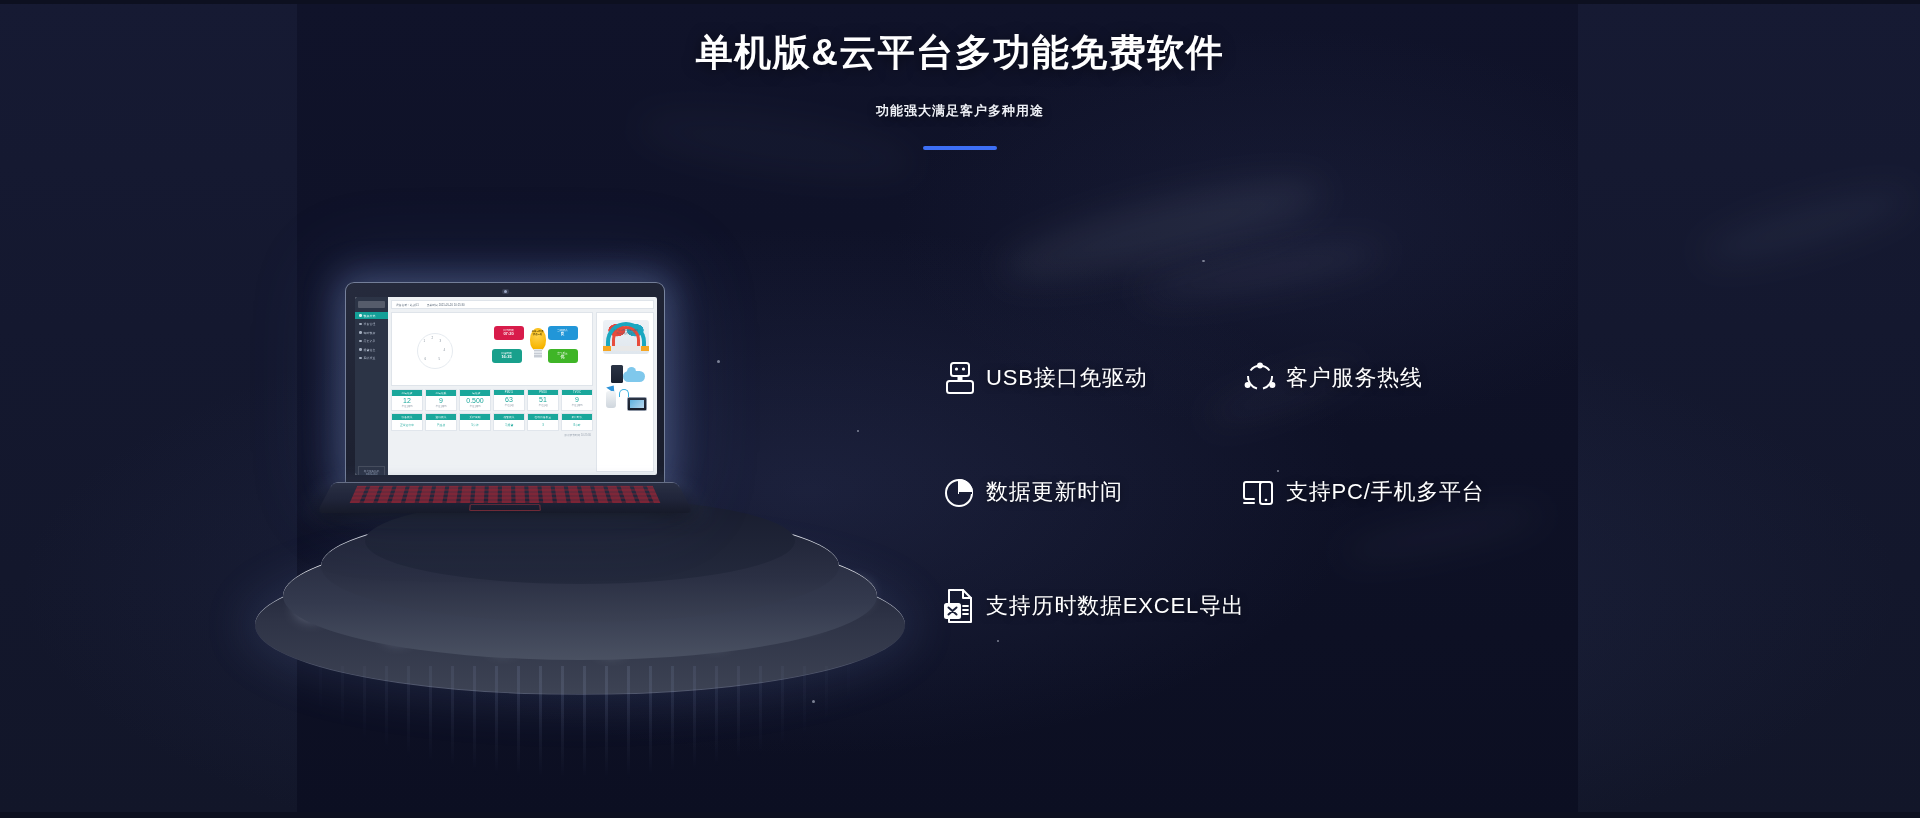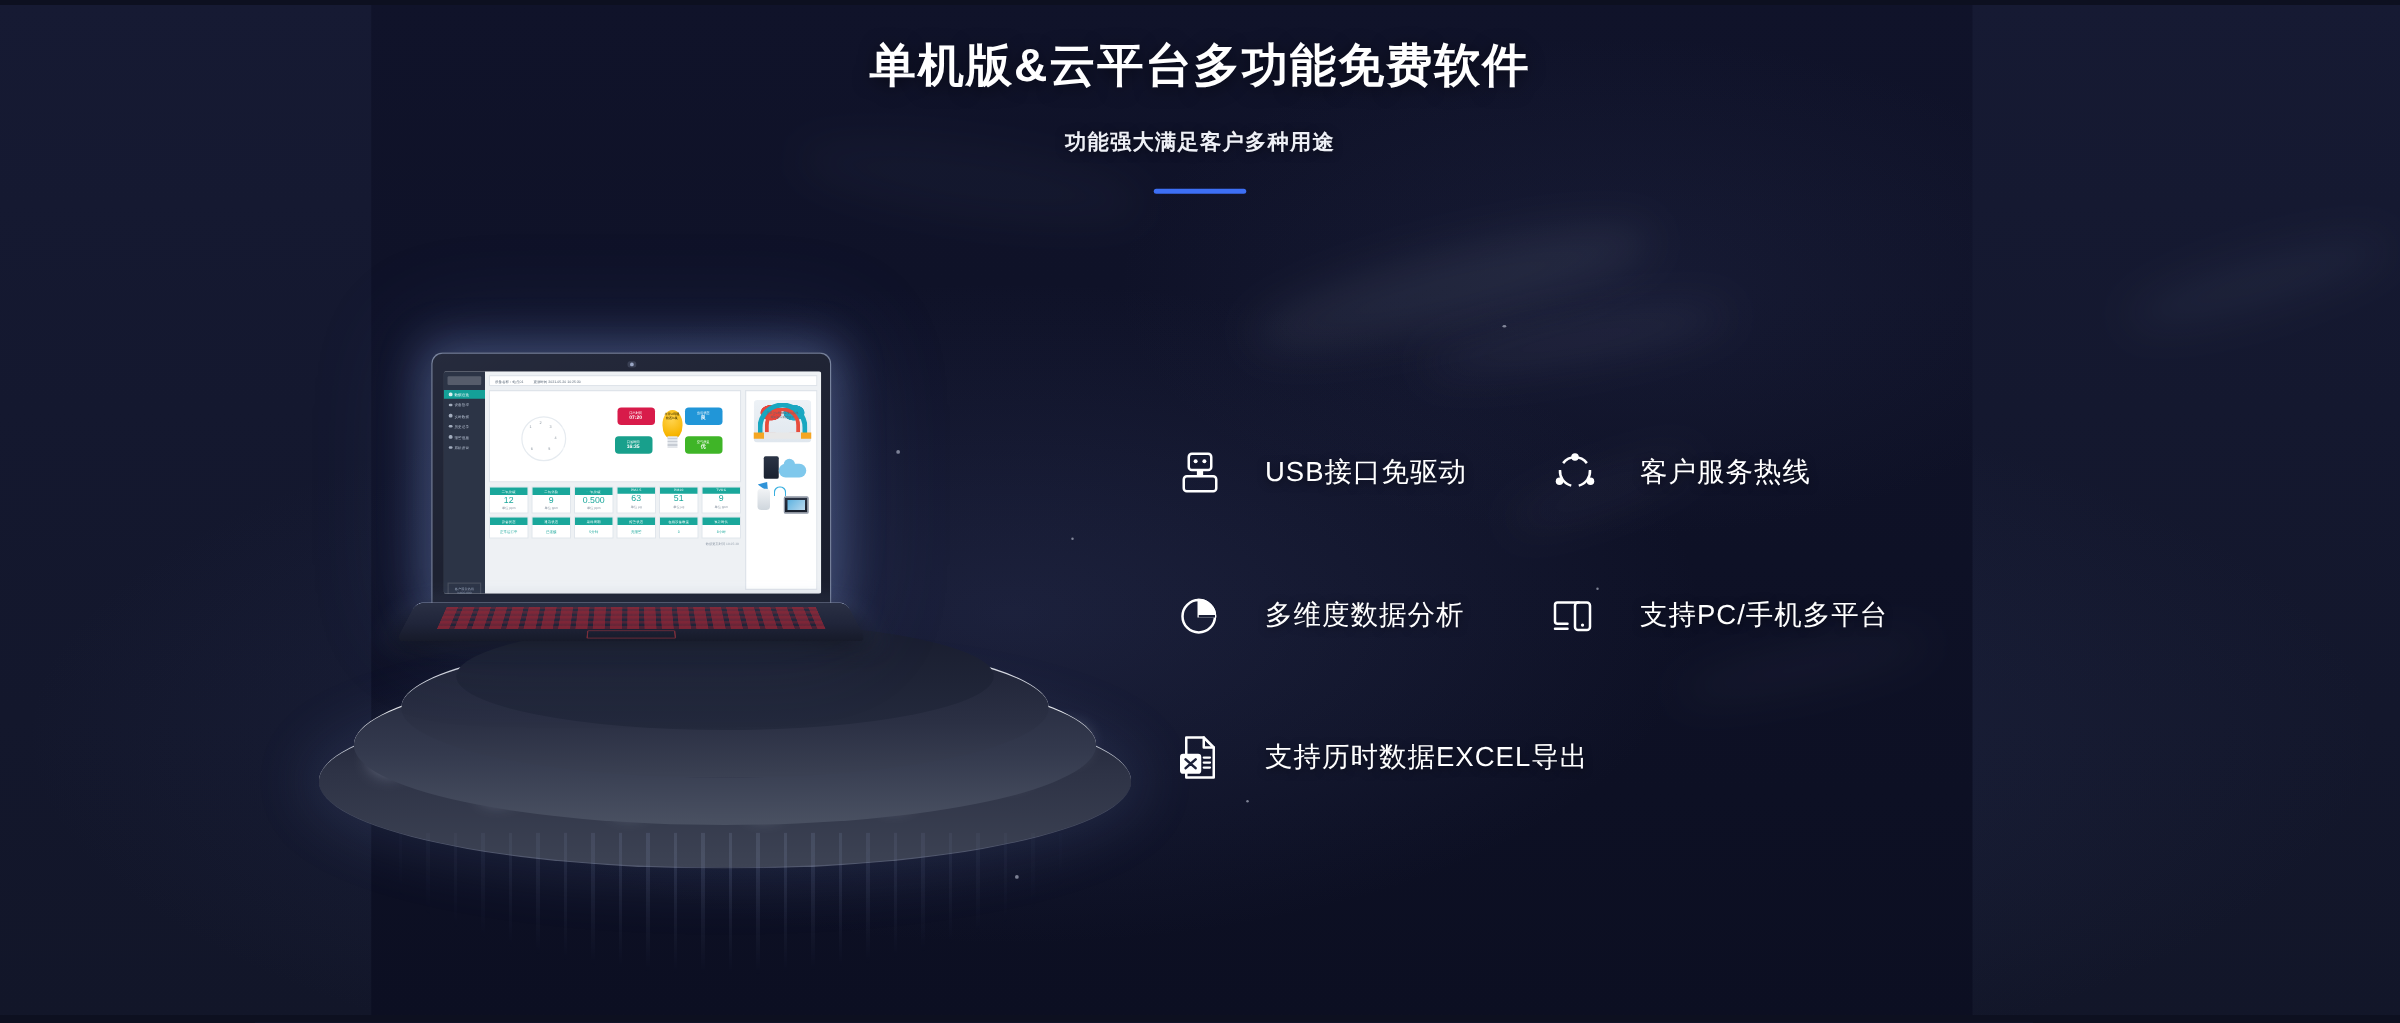--- a/index.html
+++ b/index.html
@@ -37,21 +37,21 @@
   .s6 { left:340px; top:120px; width:280px; height:50px; background:rgba(120,130,165,.05); transform:rotate(8deg); }
   .speck { position:absolute; background:rgba(215,220,235,.55); border-radius:50%; }
 
   
   .head { position:absolute; left:0; top:0; width:1920px; z-index:20; text-align:center; }
   .title {
     margin-top:28px; font-size:37px; font-weight:bold; color:#fff;
     letter-spacing:1.5px; text-shadow:0 2px 14px rgba(0,0,0,.55);
   }
   .subtitle {
-    margin-top:24px; font-size:17px; font-weight:bold; color:#eef0f6;
+    margin-top:24px; font-size:13px; font-weight:bold; color:#eef0f6;
     letter-spacing:1px; text-shadow:0 1px 8px rgba(0,0,0,.5);
   }
   .divider { margin:26px auto 0; width:74px; height:4px; background:#3d6ff5; border-radius:2px; }
 
   
   .podium-wrap { position:absolute; left:255px; top:470px; width:650px; height:330px; z-index:5; }
   .ring {
     position:absolute; border-radius:50%;
     background:linear-gradient(180deg,#1b1f33 0%,#2e3346 45%,#3d4354 100%);
   }
@@ -226,21 +226,21 @@
            background:linear-gradient(135deg,#5fb3e0,#b9d9ef);}
   .arrow-b { position:absolute; left:2px; top:20px; width:0; height:0;
            border-left:5px solid transparent; border-right:5px solid transparent;
            border-bottom:6px solid #2f93d8; transform:rotate(35deg); }
 
   
   .features {
     position:absolute; left:940px; top:358px; width:760px;
     display:grid; grid-template-columns:300px 460px; row-gap:74px; z-index:25;
   }
-  .feat { display:flex; align-items:center; gap:32px; }
+  .feat { display:flex; align-items:center; gap:6px; }
   .feat-ic { width:40px; height:40px; flex:0 0 40px; display:flex;
              align-items:center; justify-content:center; }
   .feat-ic svg { display:block; }
   .feat-tx { font-size:22px; color:#fff; letter-spacing:.8px; white-space:nowrap;
              text-shadow:0 1px 7px rgba(0,0,0,.55); }
 </style>
 </head>
 <body>
 
 <div id="stage">
@@ -493,21 +493,21 @@
     </div>
 
     <div class="feat">
       <span class="feat-ic">
         <svg width="34" height="34" viewBox="0 0 34 34" fill="none" stroke="#fff" stroke-width="2">
           <circle cx="16" cy="18" r="13"></circle>
           <path d="M16 18 L16 5 A13 13 0 0 1 29 18 Z" fill="#fff" stroke="#fff"></path>
           <path d="M16 18 L29 18" stroke="#1b2038"></path>
         </svg>
       </span>
-      <span class="feat-tx">多维度数据分析</span>
+      <span class="feat-tx">数据更新时间</span>
     </div>
 
 
     <div class="feat">
       <span class="feat-ic">
         <svg width="36" height="32" viewBox="0 0 36 32" fill="none" stroke="#fff" stroke-width="2" stroke-linecap="round" stroke-linejoin="round">
           <path d="M21 6 H4 A2 2 0 0 0 2 8 V21 A2 2 0 0 0 4 23 H12"></path>
           <path d="M2 27 H12"></path>
           <rect x="18" y="6" width="12" height="22" rx="2.5"></rect>
           <circle cx="24" cy="24" r="1.3" fill="#fff" stroke="none"></circle>

